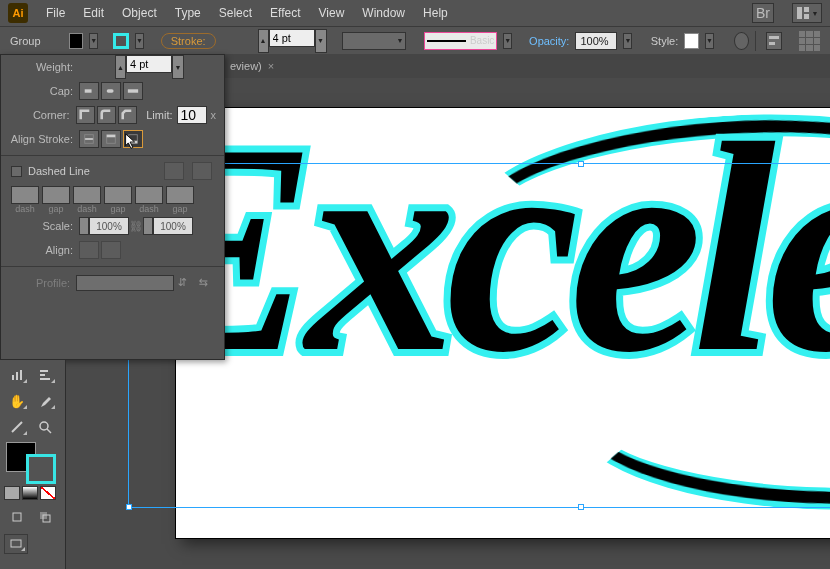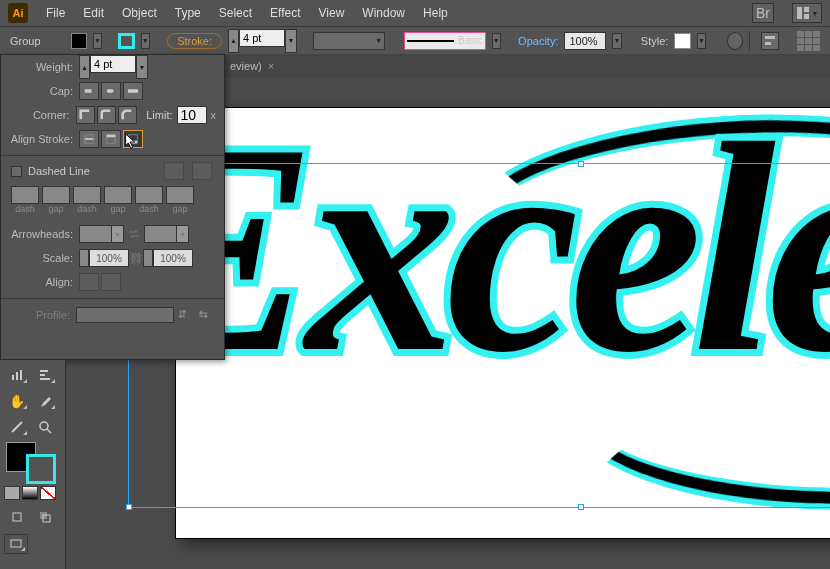--- a/index.html
+++ b/index.html
@@ -27,21 +27,21 @@
   .tail-grid span { background:#7a7a7a; }
 
   
   .tab-strip { position:absolute; top:54px; left:0; right:0; height:24px; background:#454545; color:#bbb; font-size:11px; display:flex; align-items:center; padding-left:230px; }
   .tab-close { margin-left:6px; font-size:11px; color:#999; }
 
   
   .stroke-panel { position:absolute; top:54px; left:0; width:225px; height:306px; background:#535353; border:1px solid #2b2b2b; box-shadow:2px 2px 6px rgba(0,0,0,.4); color:#ccc; font-size:11px; }
   .sp-row { display:flex; align-items:center; height:24px; padding:0 8px; }
   .sp-label { width:64px; text-align:right; margin-right:6px; color:#bbb; }
-  .sp-num-spin { display:flex; height:24px; }
+  .sp-num-spin { display:flex; height:24px;margin-left:36px; }
   .sp-num-spin .spin { width:11px; background:#888; border:1px solid #333; font-size:7px; display:flex; align-items:center; justify-content:center; color:#222; }
   .sp-num-spin input { width:46px; height:18px; background:#eee; border:1px solid #333; font-size:11px; padding:0 3px; }
   .sp-num-spin .ddar { width:12px; background:#888; border:1px solid #333; font-size:7px; display:flex; align-items:center; justify-content:center; color:#222; }
   .btn-icon { width:20px; height:18px; background:#6a6a6a; border:1px solid #333; margin-right:2px; display:flex; align-items:center; justify-content:center; }
   .btn-icon.sel { background:#3a3a3a; border-color:#d99a3a; }
   .limit-in { width:30px; height:18px; background:#eee; border:1px solid #333; font-size:14px; padding:0 3px; }
   .x-sym { margin-left:4px; color:#aaa; }
   .cursor-arrow { position:absolute; width:14px; height:18px; pointer-events:none; z-index:50; }
   .dash-sec { display:flex; align-items:center; height:22px; padding:0 10px; gap:6px; }
   .dash-chk { width:11px; height:11px; background:#6a6a6a; border:1px solid #333; }
@@ -288,34 +288,20 @@
   </div>
   <div class="dash-fields">
     <div class="dash-col"><input disabled="" style=""><div class="dash-lbl">dash</div></div>
     <div class="dash-col"><input disabled="" style=""><div class="dash-lbl">gap</div></div>
     <div class="dash-col"><input disabled="" style=""><div class="dash-lbl">dash</div></div>
     <div class="dash-col"><input disabled="" style=""><div class="dash-lbl">gap</div></div>
     <div class="dash-col"><input disabled="" style=""><div class="dash-lbl">dash</div></div>
     <div class="dash-col"><input disabled="" style=""><div class="dash-lbl">gap</div></div>
   </div>
 
-  <div class="sp-row disabled" style="margin-top:8px">
-    <span class="sp-label">Arrowheads:</span>
-    <div class="arrow-dd">
-        <span class="v"></span>
-        <span class="a">▼</span>
-      </div>
-    <svg class="swap-icn" viewBox="0 0 14 14">
-        <path d="M2 5h8l-2-2M12 9H4l2 2" stroke="#777" fill="none"></path>
-      </svg>
-    <div class="arrow-dd">
-        <span class="v"></span>
-        <span class="a">▼</span>
-      </div>
-  </div>
   <div class="sp-row disabled">
     <span class="sp-label">Scale:</span>
     <div class="scale-box">
         <div class="spin"></div>
         <input disabled="" value="100%" style="">
       </div>
     <span class="link-icn">⛓</span>
     <div class="scale-box">
         <div class="spin"></div>
         <input disabled="" value="100%" style="">

